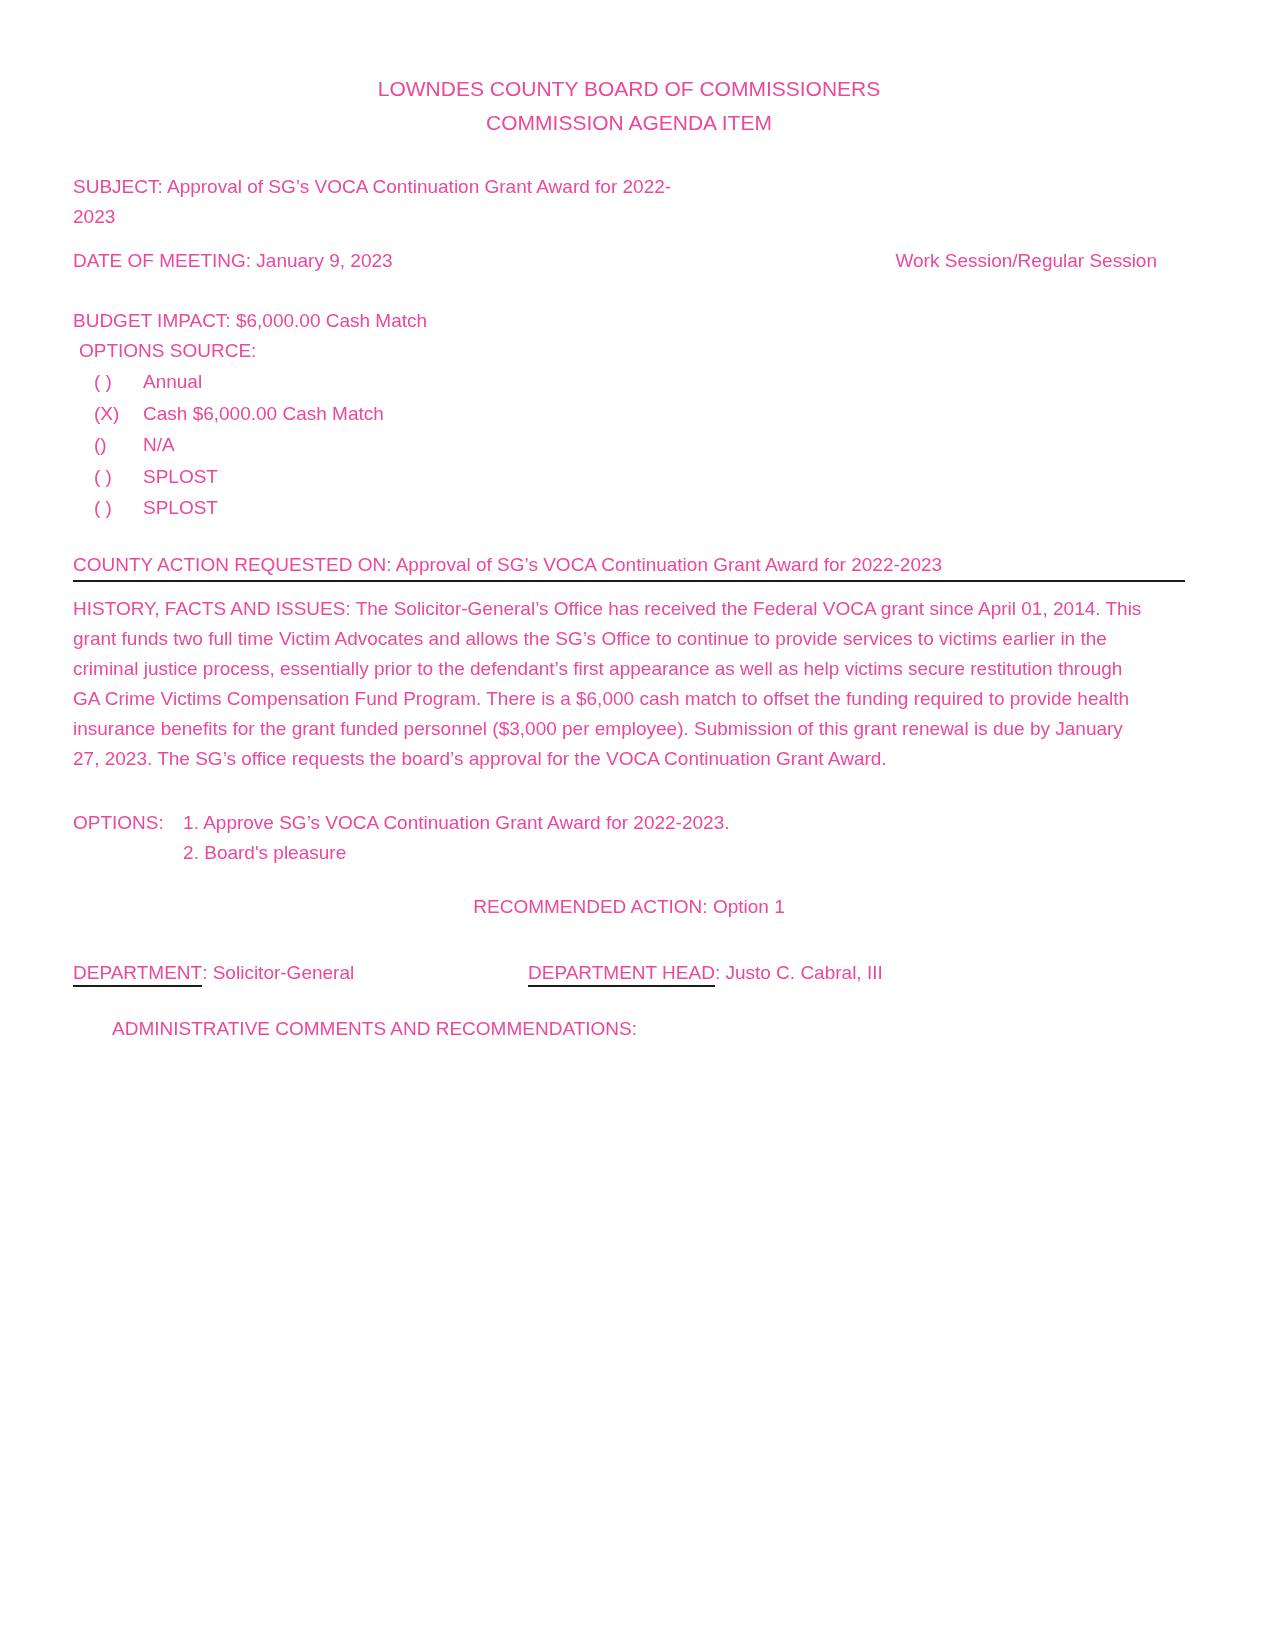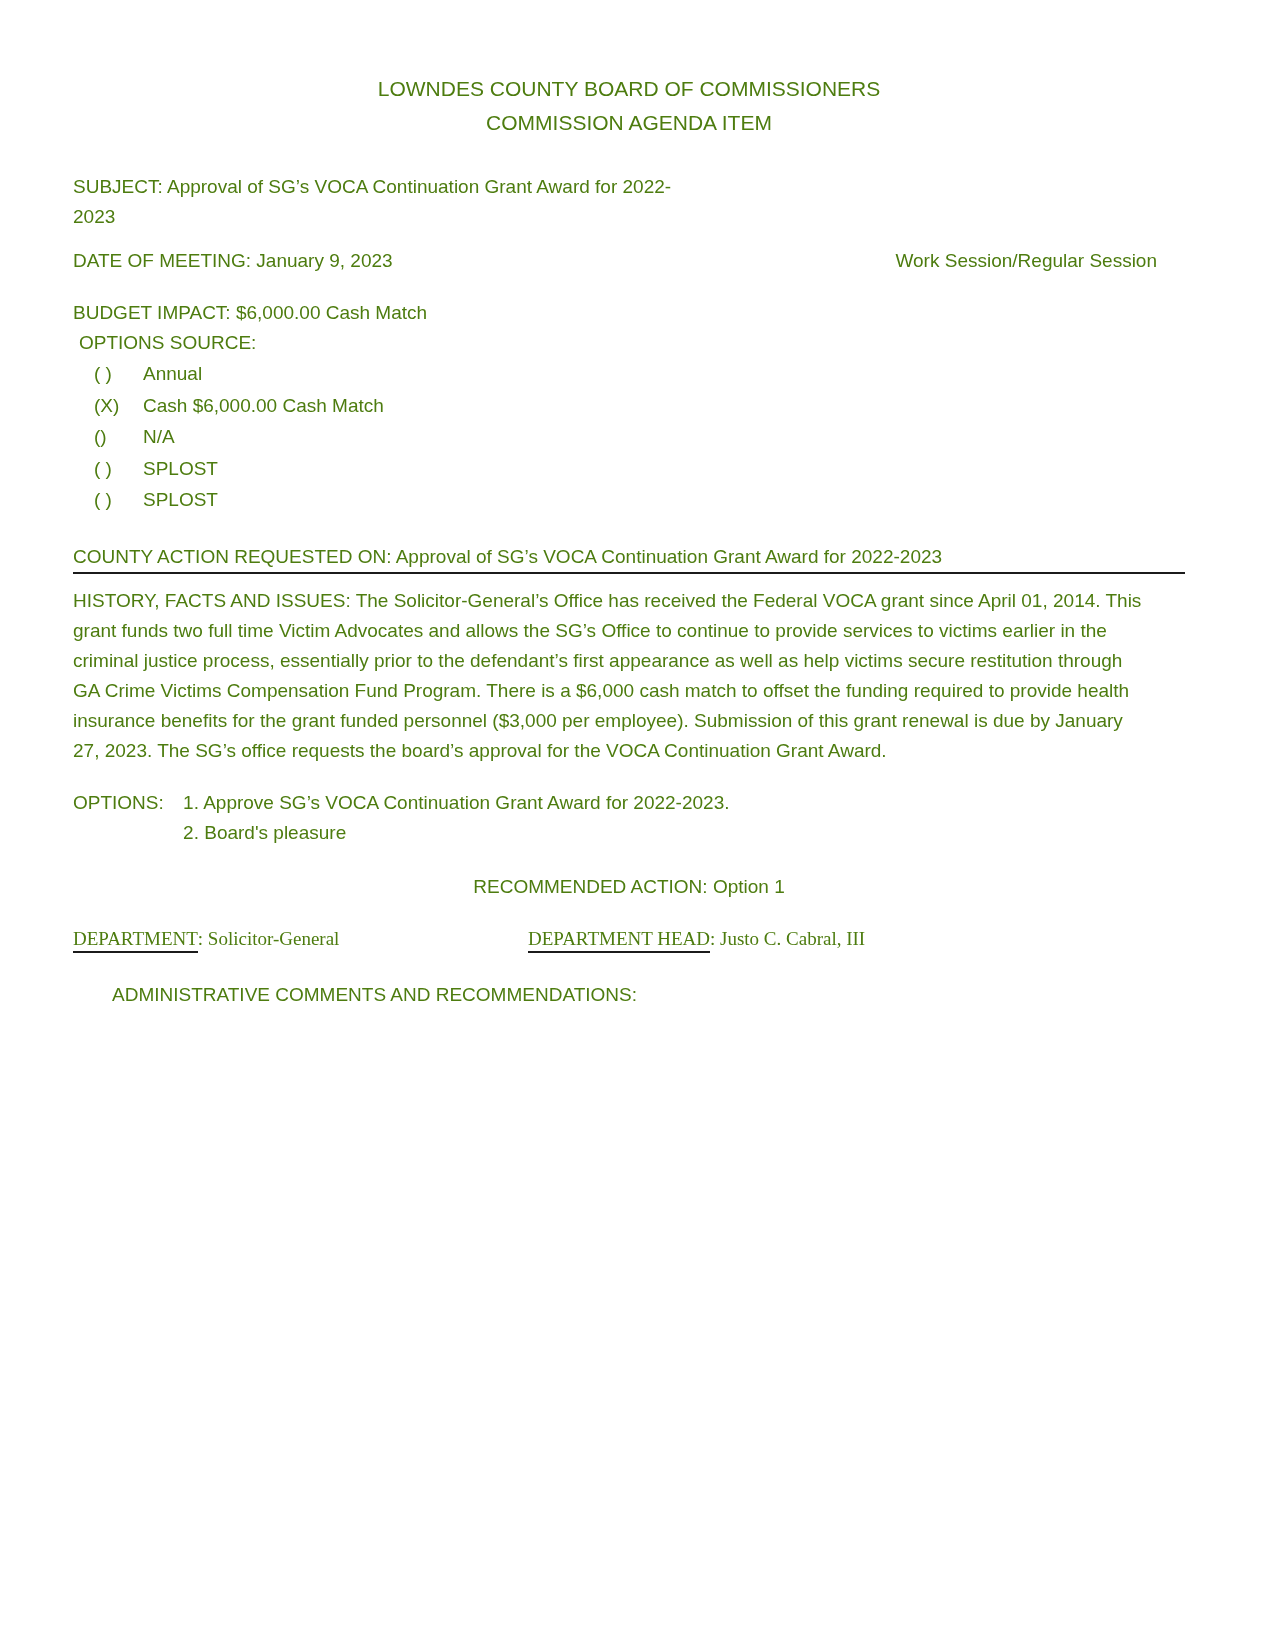--- a/index.html
+++ b/index.html
@@ -5,21 +5,21 @@
   html, body {
     margin: 0;
     padding: 0;
     background: #ffffff;
   }
   .page {
     position: relative;
     width: 1275px;
     height: 1651px;
     background: #ffffff;
-    color: #4d7c0f;
+    color: #ec4899;
     font-family: "Liberation Sans", "DejaVu Sans", sans-serif;
     font-size: 19px;
     line-height: 30px;
     box-sizing: border-box;
     padding: 72px 90px 0 73px;
     overflow: hidden;
   }
   .doc-header {
     text-align: center;
     font-size: 21px;
@@ -33,21 +33,21 @@
     display: flex;
     justify-content: space-between;
     align-items: center;
     margin-top: 14px;
   }
   .session-right {
     padding-right: 28px;
     white-space: nowrap;
   }
   .budget-block {
-    margin-top: 22px;
+    margin-top: 30px;
   }
   .funding-source-label {
     padding-left: 6px;
   }
   .funding-list {
     padding-left: 21px;
     line-height: 31.5px;
   }
   .funding-item {
     display: flex;
@@ -59,38 +59,37 @@
   }
   .county-action {
     margin-top: 26px;
     border-bottom: 2px solid #1b1b1b;
   }
   .history-block {
     margin-top: 12px;
     max-width: 1080px;
   }
   .options-block {
-    margin-top: 22px;
+    margin-top: 34px;
     display: flex;
   }
   .options-label {
     white-space: pre;
     margin-right: 14px;
   }
   .options-items {
     display: block;
   }
   .recommended-block {
     margin-top: 24px;
     text-align: center;
   }
   .department-row {
-    margin-top: 22px;
+    margin-top: 36px;
     display: flex;
-    font-family: Liberation Serif, serif;
   }
   .department-cell {
     min-width: 455px;
   }
   .u-label {
     display: inline-block;
     border-bottom: 2px solid #1b1b1b;
     line-height: 24px;
   }
   .admin-block {

